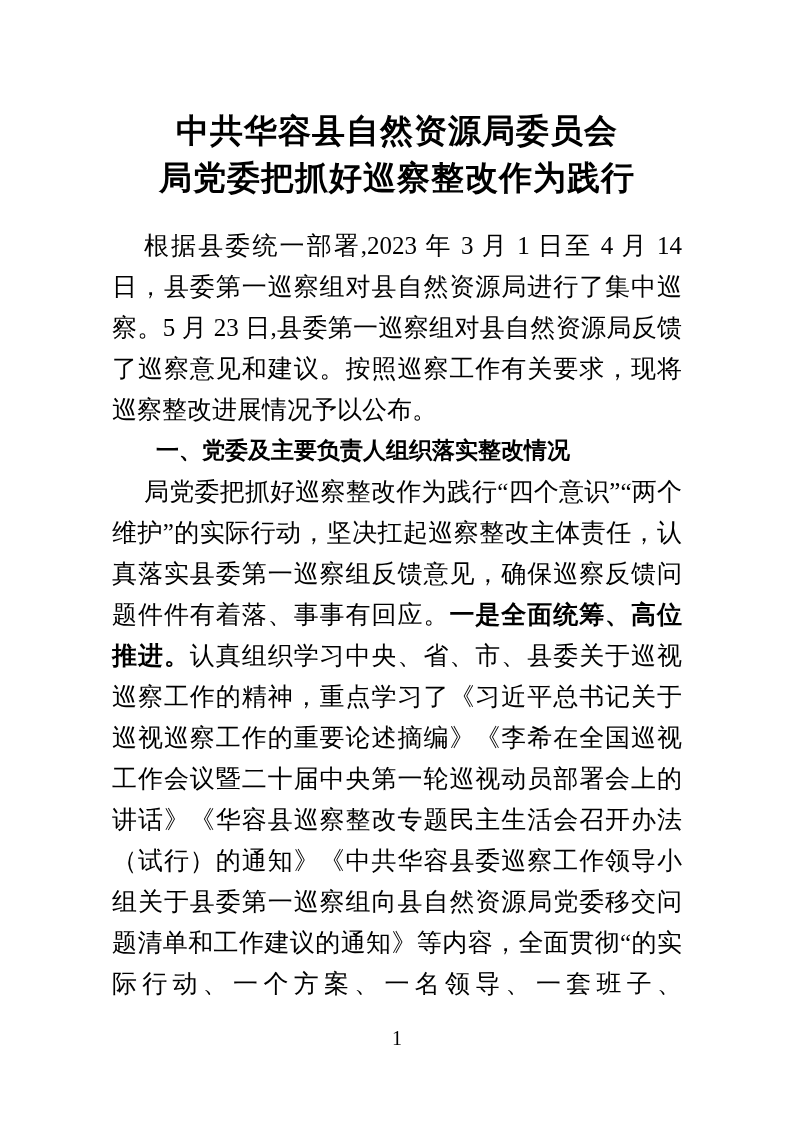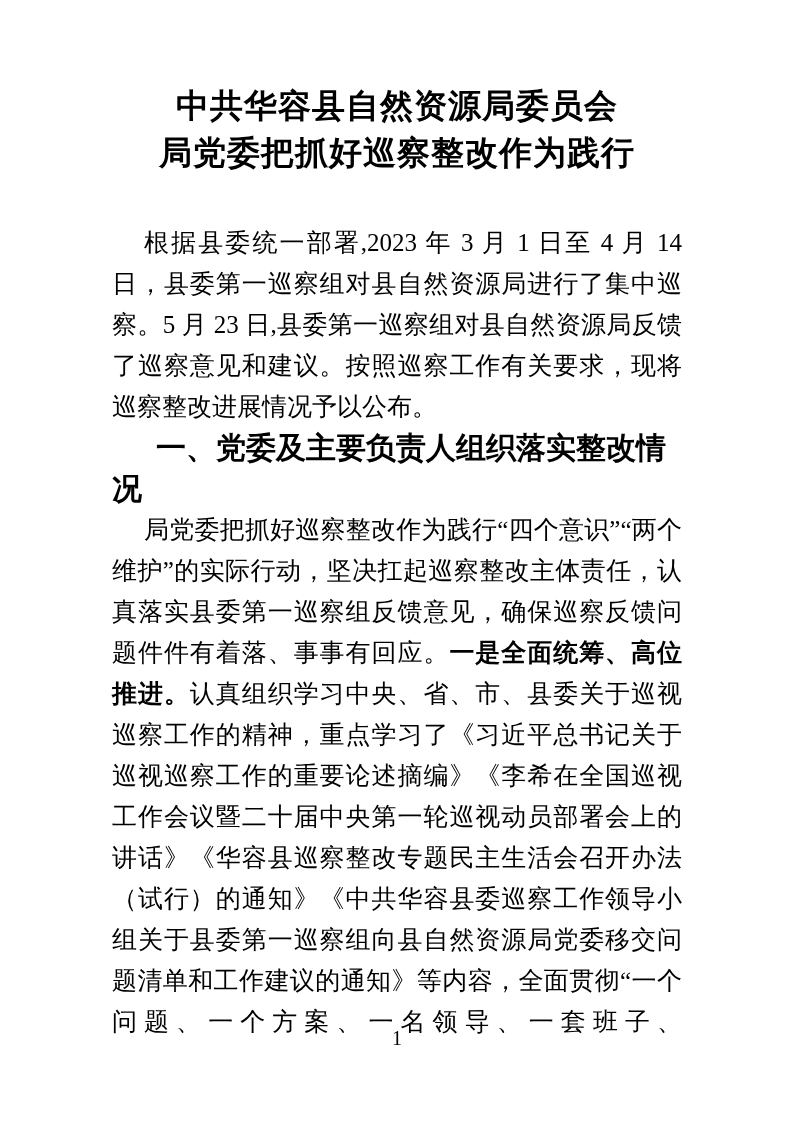--- a/index.html
+++ b/index.html
@@ -12,43 +12,43 @@
     width: 794px;
     height: 1122px;
     margin: 0 auto;
     background: #ffffff;
     color: #000000;
     font-family: "Liberation Serif", serif;
     overflow: hidden;
     box-sizing: border-box;
   }
   .doc-title {
-    padding-top: 83px;
+    padding-top: 108px;
     text-align: center;
     font-size: 33px;
     line-height: 47px;
     font-weight: bold;
     letter-spacing: 1px;
   }
   .doc-body {
-    margin: 45px 112px 0 112px;
+    margin: 23px 112px 0 112px;
     font-size: 25px;
     line-height: 41px;
     text-align: justify;
   }
   .para {
     margin: 0;
     text-indent: 32px;
   }
   .para-cutoff {
     text-align-last: justify;
   }
   .section-heading {
     margin: 0;
-    font-size: 30px;
+    font-size: 23px;
     line-height: 41px;
     font-weight: bold;
     font-family: "Liberation Sans", sans-serif;
     text-indent: 44px;
     text-align: left;
   }
   .emphasis {
     font-weight: bold;
   }
   .page-footer {
@@ -69,18 +69,18 @@
   <div class="doc-title">
     <div>中共华容县自然资源局委员会</div>
     <div>局党委把抓好巡察整改作为践行</div>
   </div>
 
   <div class="doc-body">
     <p class="para">根据县委统一部署,2023 年 3 月 1 日至 4 月 14 日，县委第一巡察组对县自然资源局进行了集中巡察。5 月 23 日,县委第一巡察组对县自然资源局反馈了巡察意见和建议。按照巡察工作有关要求，现将巡察整改进展情况予以公布。</p>
 
     <h2 class="section-heading">一、党委及主要负责人组织落实整改情况</h2>
 
-    <p class="para para-cutoff"><span>局党委把抓好巡察整改作为践行“四个意识”“两个维护”的实际行动，坚决扛起巡察整改主体责任，认真落实县委第一巡察组反馈意见，确保巡察反馈问题件件有着落、事事有回应。</span><span class="emphasis">一是全面统筹、高位推进。</span><span>认真组织学习中央、省、市、县委关于巡视巡察工作的精神，重点学习了《习近平总书记关于巡视巡察工作的重要论述摘编》《李希在全国巡视工作会议暨二十届中央第一轮巡视动员部署会上的讲话》《华容县巡察整改专题民主生活会召开办法（试行）的通知》《中共华容县委巡察工作领导小组关于县委第一巡察组向县自然资源局党委移交问题清单和工作建议的通知》等内容，全面贯彻“一个问题、一个方案、一名领导、一套班子、</span></p>
+    <p class="para para-cutoff"><span>局党委把抓好巡察整改作为践行“四个意识”“两个维护”的实际行动，坚决扛起巡察整改主体责任，认真落实县委第一巡察组反馈意见，确保巡察反馈问题件件有着落、事事有回应。</span><span class="emphasis">一是全面统筹、高位推进。</span><span>认真组织学习中央、省、市、县委关于巡视巡察工作的精神，重点学习了《习近平总书记关于巡视巡察工作的重要论述摘编》《李希在全国巡视工作会议暨二十届中央第一轮巡视动员部署会上的讲话》《华容县巡察整改专题民主生活会召开办法（试行）的通知》《中共华容县委巡察工作领导小组关于县委第一巡察组向县自然资源局党委移交问题清单和工作建议的通知》等内容，全面贯彻“的实际行动、一个方案、一名领导、一套班子、</span></p>
   </div>
 
   <div class="page-footer">1</div>
 
 </div>
 
 </body></html>

